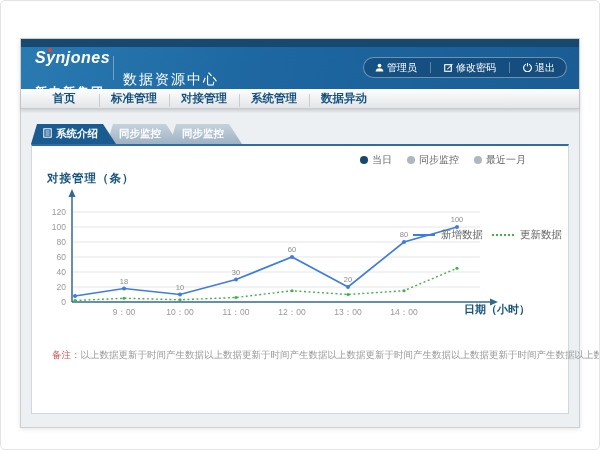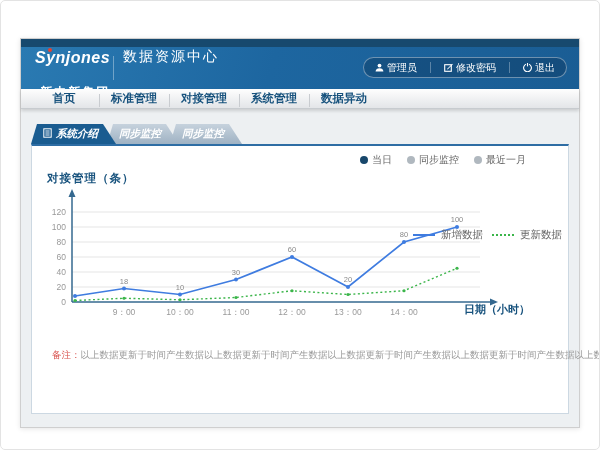--- a/index.html
+++ b/index.html
@@ -5,42 +5,42 @@
   * { margin:0; padding:0; box-sizing:border-box; }
   html,body { width:600px; height:450px; background:#fff; overflow:hidden;
     font-family:"Liberation Sans","DejaVu Sans",sans-serif; }
   .frame { position:absolute; inset:0; border:1px solid #e3e3e3; border-radius:5px; pointer-events:none; z-index:50; }
   .app { position:absolute; left:20px; top:38px; width:560px; height:390px;
     border:1px solid #cfcfcf; box-shadow:0 1px 5px rgba(0,0,0,.10); background:#edf0f2; }
 
   
   .hdr-strip { height:8px; background:#17496e; }
   .hdr { position:relative; height:42px; background:linear-gradient(105deg,#2a7ab2 0%,#1d66a0 45%,#1a5d94 100%); color:#fff; }
-  .logo { position:absolute; left:14px; top:3px; line-height:1;text-align:right; }
+  .logo { position:absolute; left:14px; top:3px; line-height:1; }
   .logo-en { font-size:16px; font-weight:bold; font-style:italic; letter-spacing:.5px; position:relative; }
   .logo-dot { position:absolute; left:13px; top:-2px; width:4px; height:4px; border-radius:50%; background:#e8422f; }
   .logo-cn { font-size:12px; font-weight:bold; letter-spacing:2px; margin-top:20px; }
   .hdr-div { position:absolute; left:92px; top:9px; width:1px; height:24px; background:rgba(255,255,255,.35); }
-  .app-title { position:absolute; left:102px; top:1px; font-size:14px; letter-spacing:2px; }
+  .app-title { position:absolute; left:102px; top:24px; font-size:14px; letter-spacing:2px; }
   .user-pill { position:absolute; right:12px; top:10px; height:21px; display:flex; align-items:center; gap:13px;
     background:rgba(0,20,40,.22); border:1px solid rgba(255,255,255,.38); border-radius:11px; padding:0 11px; font-size:10px; }
   .user-item { display:flex; align-items:center; gap:3px; cursor:pointer; white-space:nowrap; }
   .user-sep { width:1px; height:11px; background:rgba(255,255,255,.30); }
   .user-item svg { display:block; }
 
   
   .nav { height:20px; background:linear-gradient(#fefefe,#e3e5e8); border-bottom:1px solid #c7cbcf;
     box-shadow:0 2px 3px rgba(0,0,0,.14); display:flex; align-items:stretch; padding-left:8px; position:relative; z-index:5; }
   .nav-item { width:70px; display:flex; align-items:center; justify-content:center;
     font-size:11.5px; font-weight:bold; color:#17527d; cursor:pointer; position:relative; }
   .nav-item + .nav-item::before { content:""; position:absolute; left:0; top:5px; height:13px; width:1px; background:#c9ccd0; }
 
   
   .content { position:relative; height:315px; background:#edf0f2; }
-  .tabs { position:absolute; left:10px; top:15px; height:20px; display:flex;font-style:italic; }
+  .tabs { position:absolute; left:10px; top:15px; height:20px; display:flex; }
   .tab { height:20px; display:flex; align-items:center; gap:4px; padding:0 18px 0 12px; font-size:10.5px; font-weight:bold;
     color:#fff; cursor:pointer; clip-path:polygon(0 100%,6px 0,calc(100% - 13px) 0,100% 100%); margin-right:-9px; }
   .tab.active { background:#1a5c90; z-index:3; }
   .tab.inactive { background:linear-gradient(#c6d2dd,#9fb2c3); z-index:2; }
   .panel { position:absolute; left:10px; right:10px; top:35px; bottom:10px; background:#fff;
     border:1px solid #ccd8e2; border-top:2px solid #2e6da4; }
 
   
   .filters { position:absolute; right:42px; top:7px; display:flex; gap:15px; align-items:center; }
   .filter { display:flex; align-items:center; gap:4px; font-size:10px; color:#666; cursor:pointer; }

